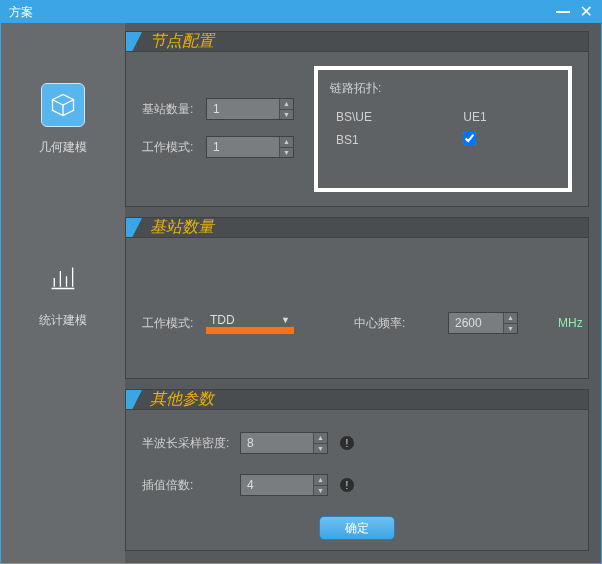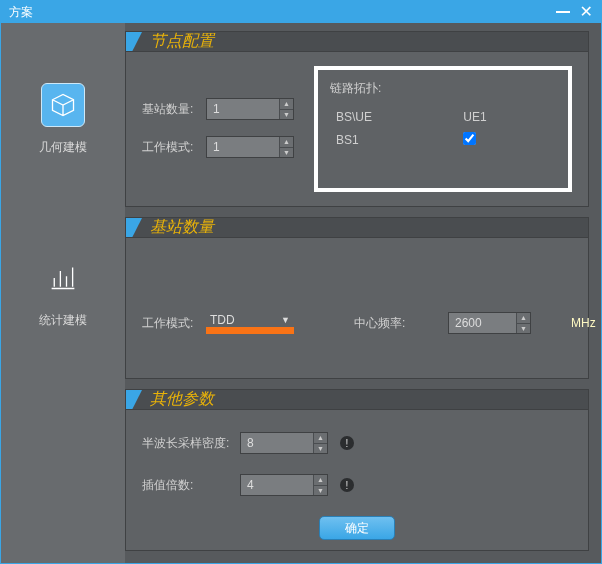--- a/index.html
+++ b/index.html
@@ -77,24 +77,24 @@
   .topo-table { color: #d0d0d0; font-size: 12px; }
   .topo-table th, .topo-table td { padding: 3px 12px 3px 4px; text-align: left; font-weight: normal; }
   .topo-table input[type=checkbox] { width: 13px; height: 13px; }
   .select-wrap {
     width: 88px; height: 22px; background: #5f6265;
     border-bottom: 7px solid #f97316;
     display: flex; align-items: center; justify-content: space-between;
     padding: 0 4px; color: #ddd; cursor: pointer;
   }
   .select-wrap .arrow { font-size: 9px; }
-  .unit { margin-left: 4px; color: #fef9c3; }
+  .unit { margin-left: 4px; color: #86efac; }
   .freq-group { display:flex; align-items:center;gap:36px; }
   .freq-input {
-    width: 83px; height: 22px; background:#7a7d80; border:1px solid #3f4143;
+    width: 70px; height: 22px; background:#7a7d80; border:1px solid #3f4143;
     color:#ddd; padding:0 16px 0 6px; font-size:12px;
   }
   .info-icon {
     width: 14px; height: 14px; border-radius: 50%;
     background: #2b2d2f; color: #ddd; font-size: 10px;
     display: inline-flex; align-items: center; justify-content: center;
     margin-left: 6px; cursor: help;
   }
   .footer {
     display: flex; justify-content: center; padding: 6px 0 10px;

